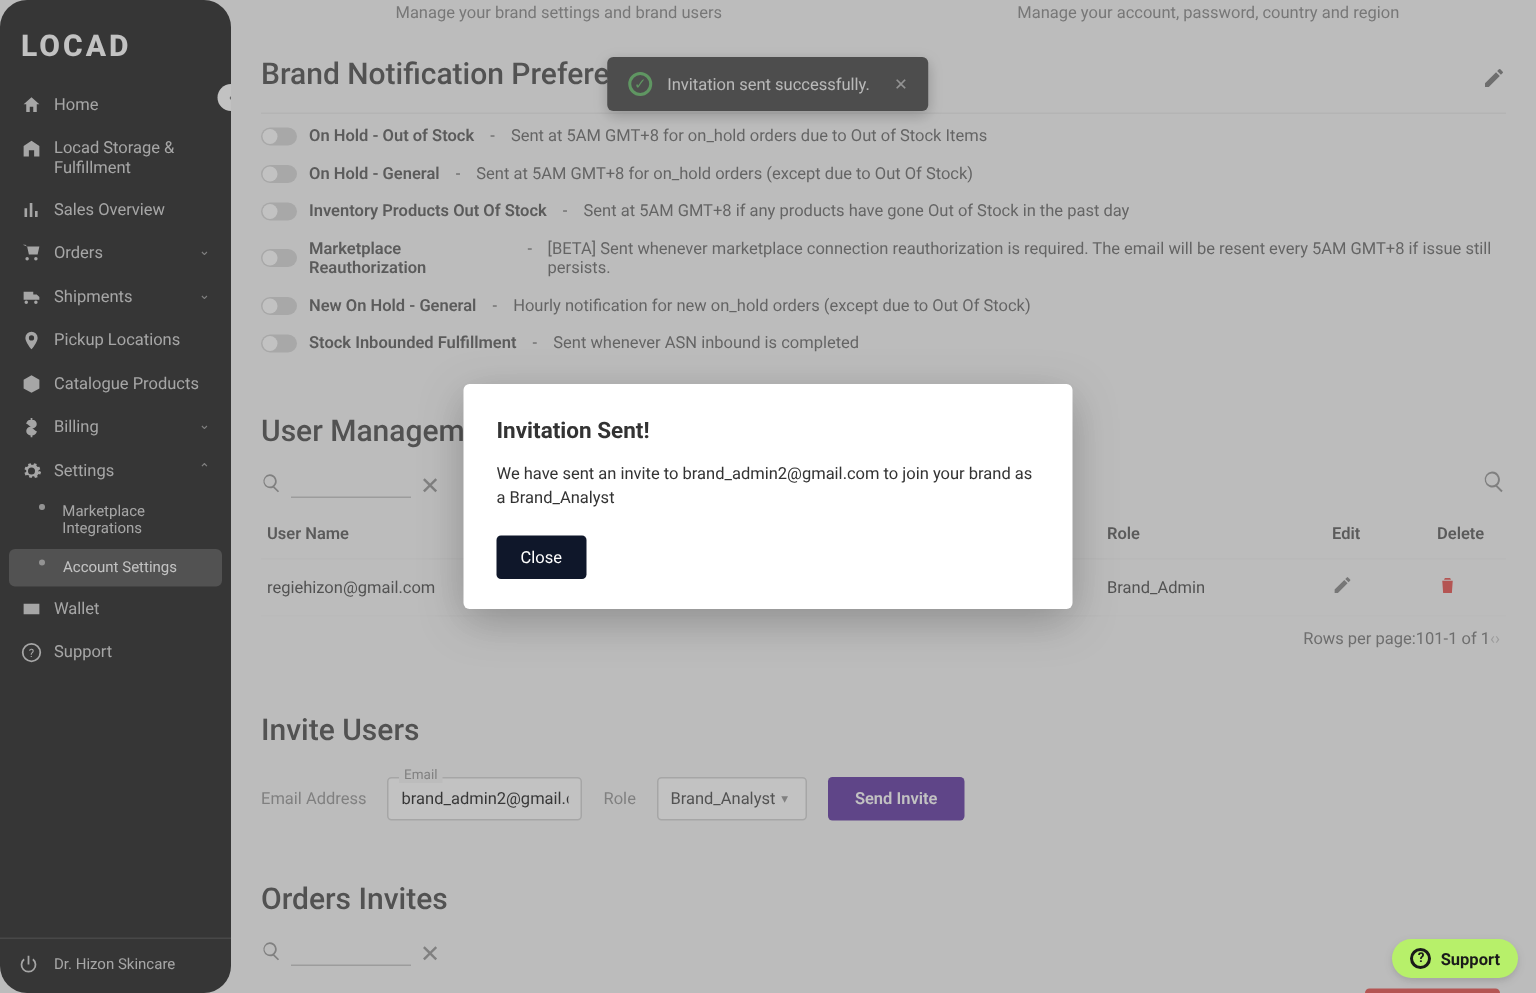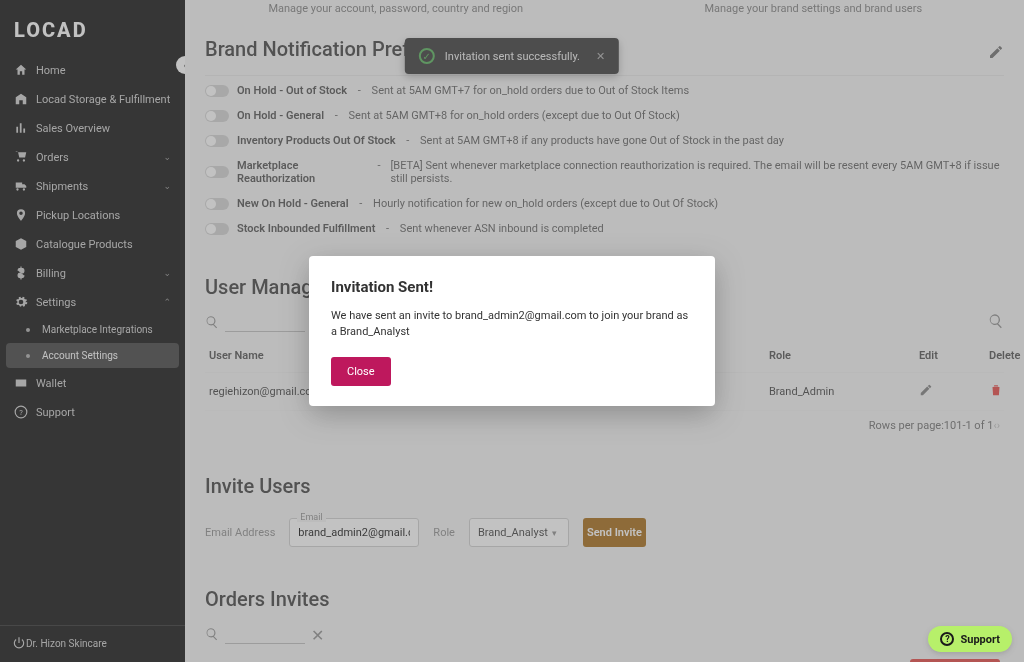--- a/index.html
+++ b/index.html
@@ -1,28 +1,28 @@
 <!DOCTYPE html>
 <html><head>
   <meta charset="utf-8">
   <style>
     * { margin: 0; padding: 0; box-sizing: border-box; font-family: -apple-system, BlinkMacSystemFont, "Segoe UI", Roboto, sans-serif; }
     body { background: #f5f5f5; width: 1024px; height: 662px; overflow: hidden; position: relative; color: #333; }
     .app { display: flex; height: 100%; }
     
-    .sidebar { width: 185px; background: #000; color: #ccc; display: flex; flex-direction: column; font-size: 11px; position: relative; }
+    .sidebar { width: 154px; background: #000; color: #ccc; display: flex; flex-direction: column; font-size: 11px; position: relative; border-radius: 18px; }
     .logo { font-size: 20px; font-weight: 800; letter-spacing: 2px; color: #fff; padding: 18px 14px 10px; }
     .nav { flex: 1; overflow-y: auto; padding: 4px 6px; }
-    .nav-item { display: flex; align-items: center; gap: 8px; padding: 7px 8px; border-radius: 4px; cursor: pointer; margin-bottom: 1px; }
+    .nav-item { display: flex; gap: 8px; padding: 7px 8px; border-radius: 4px; cursor: pointer; margin-bottom: 1px; }
     .nav-item.sub { padding-left: 20px; font-size: 10px; }
     .nav-item.sub::before { content:""; width:4px; height:4px; border-radius:50%; background:#aaa; margin-right:4px;}
     .nav-item.active { background: #333; color: #fff; }
     .nav-item .chev { margin-left: auto; font-size: 9px; color:#888;}
     .nav-icon { width: 14px; height: 14px; display:inline-flex; align-items:center; justify-content:center; fill:#ccc; color:#ccc;}
-    .sidebar-footer { padding: 10px 12px 12px; display:flex; align-items:center; border-top:1px solid #222;}
+    .sidebar-footer { padding: 10px 12px 12px; display:flex; align-items:center; gap:10px; border-top:1px solid #222;}
     .power { width:14px; height:14px; }
     .collapse-btn { position:absolute; top:56px; right:-9px; width:18px; height:18px; background:#fff; border-radius:50%; box-shadow:0 0 4px rgba(0,0,0,.3); display:flex;align-items:center;justify-content:center;font-size:10px;color:#555;}
     
     .main { flex:1; overflow-y:auto; background:#f5f5f5; padding: 0 12px 80px; position:relative;}
     .faint { color:#888; font-size:11px;}
     .top-row { display:flex; gap:20px; padding:2px 0 6px;}
     .top-row .col { flex:1; text-align:center; color:#777; font-size:11px;}
     .section { background:transparent; padding: 10px 8px 18px; }
     .section-title { font-size:20px; font-weight:500; color:#333; margin:6px 0 14px; display:flex; align-items:center;}
     .section-title .pencil { margin-left:auto; width:16px;height:16px; color:#666; cursor:pointer;}
@@ -44,35 +44,35 @@
     .trow .act { color:#777; cursor:pointer;}
     .trow .del { color:#e53935; cursor:pointer;}
     .pager { display:flex; align-items:center; justify-content:flex-end; font-size:11px; color:#666; padding:8px 4px;}
     .pager .arrow{color:#bbb;}
     
     .invite-row{display:flex;align-items:center;gap:14px;padding:6px 0;}
     .field{position:relative;}
     .field label{position:absolute;top:-6px;left:8px;font-size:9px;color:#888;background:#f5f5f5;padding:0 3px;}
     .field input,.field .select{border:1px solid #ccc;border-radius:3px;background:#fff;font-size:11px;padding:7px 8px;width:130px;}
     .field .select{width:100px;display:flex;align-items:center;gap:4px;}
-    .btn-green{background:#a16207;color:#fff;border:none;border-radius:3px;padding:8px 4px;font-size:11px;font-weight:600;cursor:pointer;}
+    .btn-green{background:#4c1d95;color:#fff;border:none;border-radius:3px;padding:8px 18px;font-size:11px;font-weight:600;cursor:pointer;}
     .btn-red{background:#e53935;color:#fff;border:none;border-radius:3px;padding:8px 14px;font-size:11px;cursor:pointer;}
     
     .pending-row{display:flex;align-items:center;gap:14px;padding:8px 4px;font-size:11px;color:#555;}
     .pending-row .info{flex:1;}
     
     .toast{position:absolute;top:38px;left:50%;transform:translateX(-50%);background:#2b2b2b;color:#eee;font-size:11px;border-radius:4px;padding:10px 14px;display:flex;align-items:center;gap:10px;box-shadow:0 3px 10px rgba(0,0,0,.3);}
     .toast .check{width:16px;height:16px;border:2px solid #4caf50;border-radius:50%;display:flex;align-items:center;justify-content:center;color:#4caf50;font-size:10px;}
     .toast .close{color:#aaa;cursor:pointer;margin-left:6px;}
     
     .overlay{position:absolute;inset:0;background:rgba(120,120,120,.45);display:flex;align-items:center;justify-content:center;}
     .modal{background:#fff;border-radius:4px;width:406px;padding:22px 22px 20px;box-shadow:0 8px 30px rgba(0,0,0,.25);}
     .modal h3{font-size:15px;font-weight:700;margin-bottom:12px;}
     .modal p{font-size:11px;color:#333;margin-bottom:18px;line-height:1.4;}
-    .modal .btn-dark{background:#be185d;color:#fff;border:none;border-radius:3px;padding:8px 16px;font-size:11px;cursor:pointer;}
+    .modal .btn-dark{background:#0f172a;color:#fff;border:none;border-radius:3px;padding:8px 16px;font-size:11px;cursor:pointer;}
     
     .support-pill{position:absolute;bottom:10px;right:12px;background:#b7f06a;color:#1a1a1a;border-radius:16px;padding:6px 12px;font-size:11px;font-weight:700;display:flex;align-items:center;gap:6px;box-shadow:0 2px 6px rgba(0,0,0,.15);cursor:pointer;}
     .support-pill .qicon{width:14px;height:14px;border:2px solid #1a1a1a;border-radius:50%;display:flex;align-items:center;justify-content:center;font-size:9px;}
   </style>
 </head>
 <body>
 
 <div class="app">
 
   <aside class="sidebar">
@@ -184,38 +184,38 @@
           <svg viewBox="0 0 24 24" width="14" height="14">
             <path fill="none" stroke="#ccc" stroke-width="2" d="M12 2v10M7 6a8 8 0 1010 0"></path>
           </svg>
         </span>
       <span style="font-size:10px;">Dr. Hizon Skincare</span>
     </div>
   </aside>
 
   <main class="main">
     <div class="top-row">
+      <div class="col">Manage your brand settings and brand users</div>
       <div class="col">Manage your account, password, country and region</div>
-      <div class="col">Manage your brand settings and brand users</div>
     </div>
 
     <section class="section">
       <h2 class="section-title">
         <span>Brand Notification Preferences</span>
         <span class="pencil"><svg viewBox="0 0 24 24" width="16" height="16">
               <path fill="currentColor" d="M3 17.25V21h3.75L17.81 9.94l-3.75-3.75zM20.71 7.04a1 1 0 000-1.41l-2.34-2.34a1 1 0 00-1.41 0l-1.83 1.83 3.75 3.75z"></path>
             </svg></span>
       </h2>
       <div class="divider"></div>
       <div id="pref-rows">
           <div class="pref-row">
             <span class="toggle"></span>
             <span class="pref-name">On Hold - Out of Stock</span>
             <span>&nbsp;-&nbsp;</span>
-            <span>Sent at 5AM GMT+7 for on_hold orders due to Out of Stock Items</span>
+            <span>Sent at 5AM GMT+8 for on_hold orders due to Out of Stock Items</span>
           </div>
           <div class="pref-row">
             <span class="toggle"></span>
             <span class="pref-name">On Hold - General</span>
             <span>&nbsp;-&nbsp;</span>
             <span>Sent at 5AM GMT+8 for on_hold orders (except due to Out Of Stock)</span>
           </div>
           <div class="pref-row">
             <span class="toggle"></span>
             <span class="pref-name">Inventory Products Out Of Stock</span>

